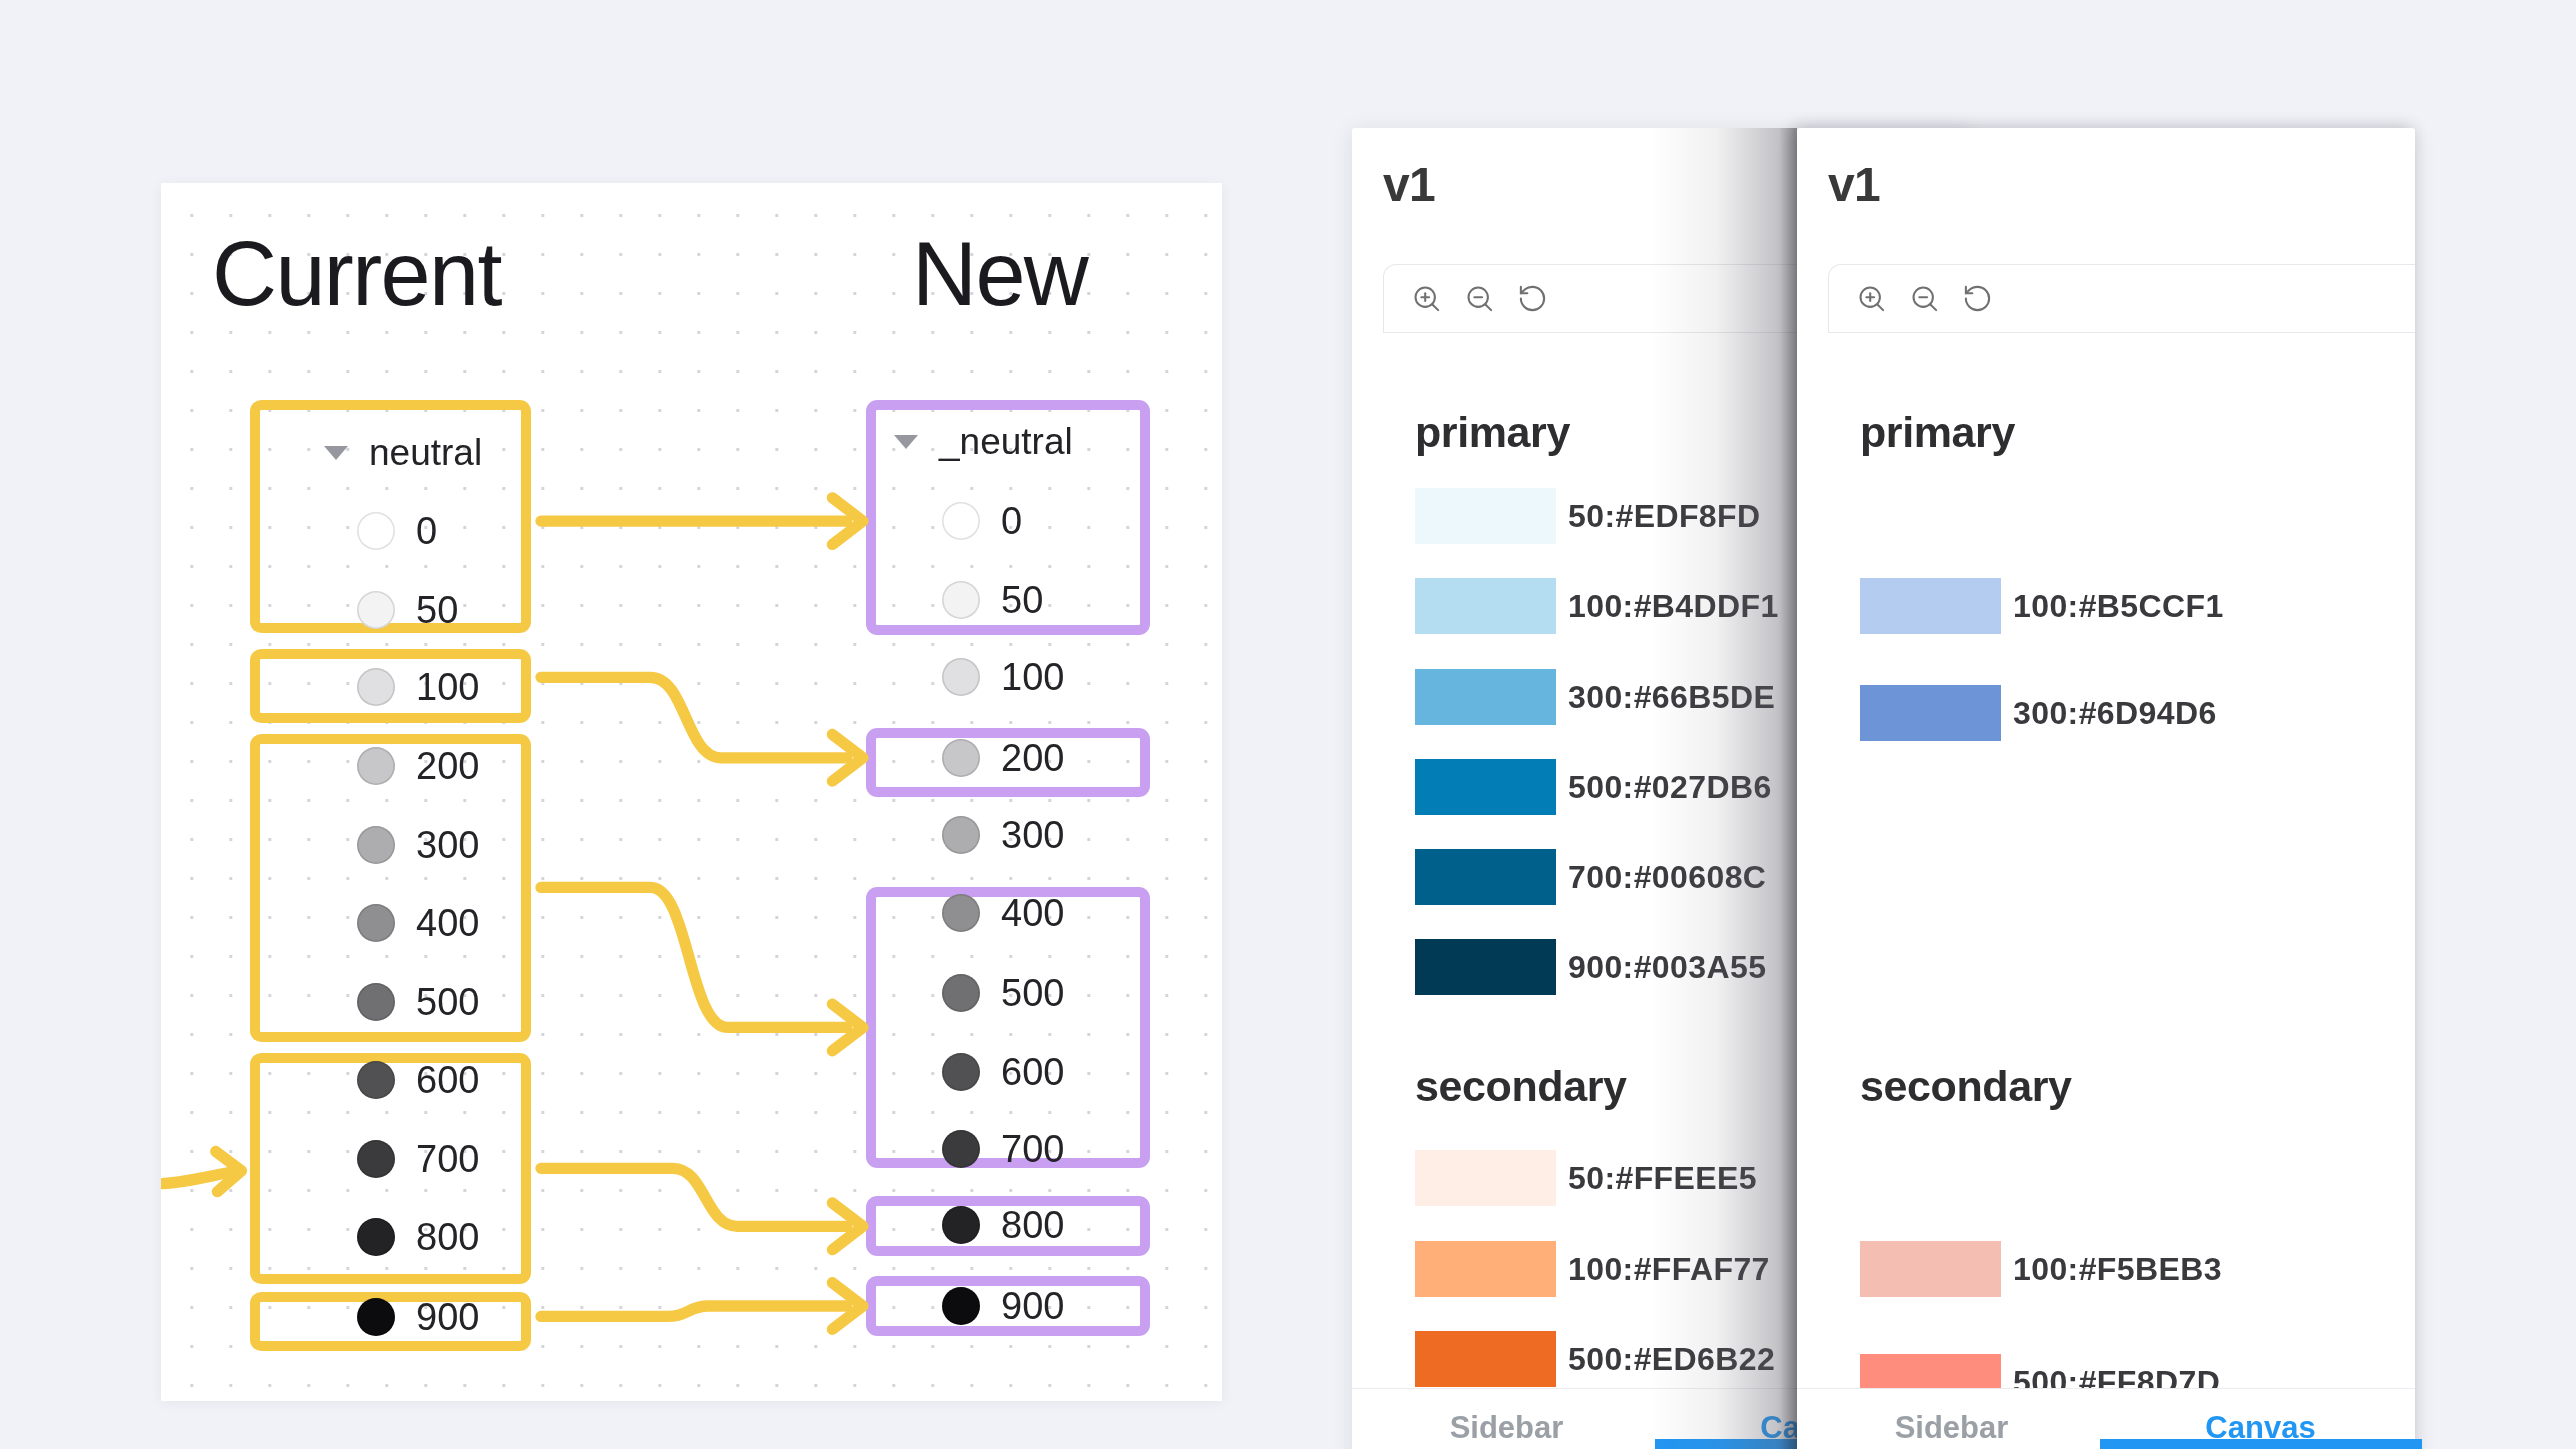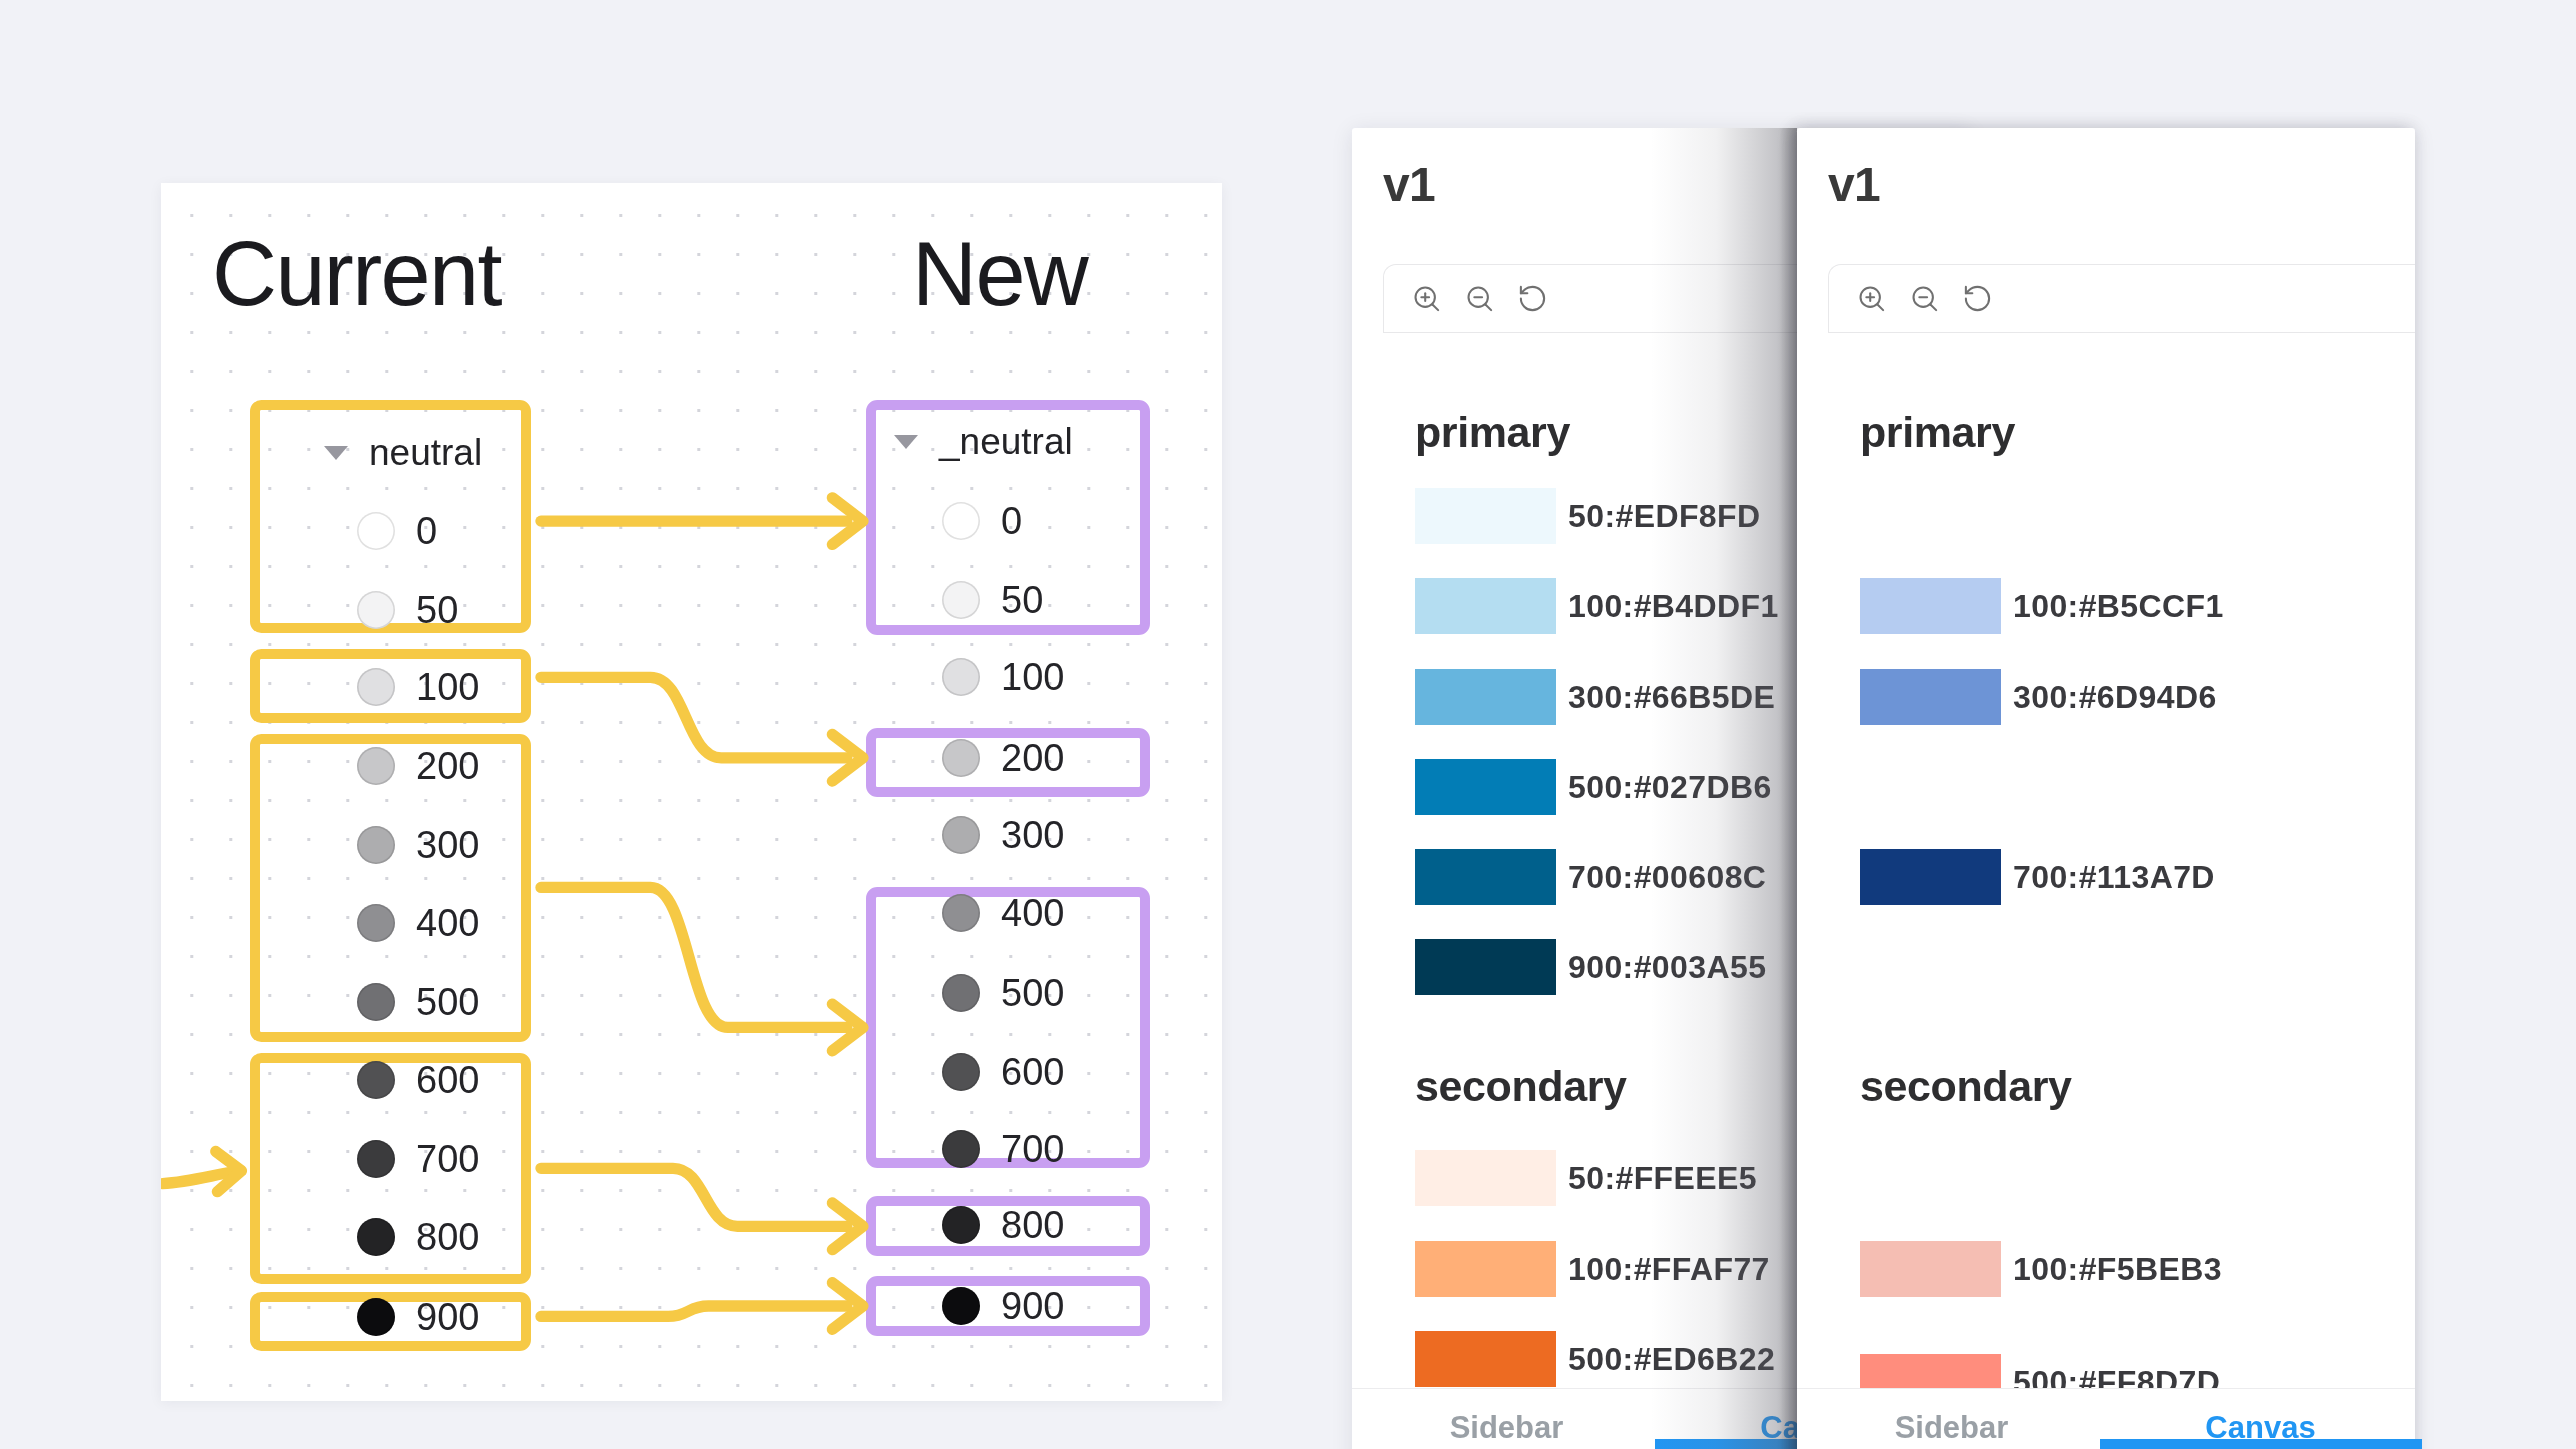--- a/index.html
+++ b/index.html
@@ -298,27 +298,23 @@
             <path d="M3 3v5h5"></path>
           </svg>
       </button>
     </div>
 
     <div class="section-title" style="top:280px">primary</div>
     <div class="swatch-row" style="top:450px">
         <div class="swatch" style="background: rgb(181, 204, 241);"></div>
         <div class="swatch-label">100:#B5CCF1</div>
       </div>
-    <div class="swatch-row" style="top:541px">
+    <div class="swatch-row" style="top:557px">
         <div class="swatch" style="background: rgb(109, 148, 214);"></div>
         <div class="swatch-label">300:#6D94D6</div>
-      </div>
-    <div class="swatch-row" style="top:721px">
-        <div class="swatch" style="background: rgb(17, 58, 125);"></div>
-        <div class="swatch-label">700:#113A7D</div>
       </div>
 
     <div class="section-title" style="top:934px">secondary</div>
     <div class="swatch-row" style="top:1113px">
         <div class="swatch" style="background: rgb(245, 190, 179);"></div>
         <div class="swatch-label">100:#F5BEB3</div>
       </div>
     <div class="swatch-row" style="top:1226px">
         <div class="swatch" style="background: rgb(255, 141, 125);"></div>
         <div class="swatch-label">500:#FF8D7D</div>

